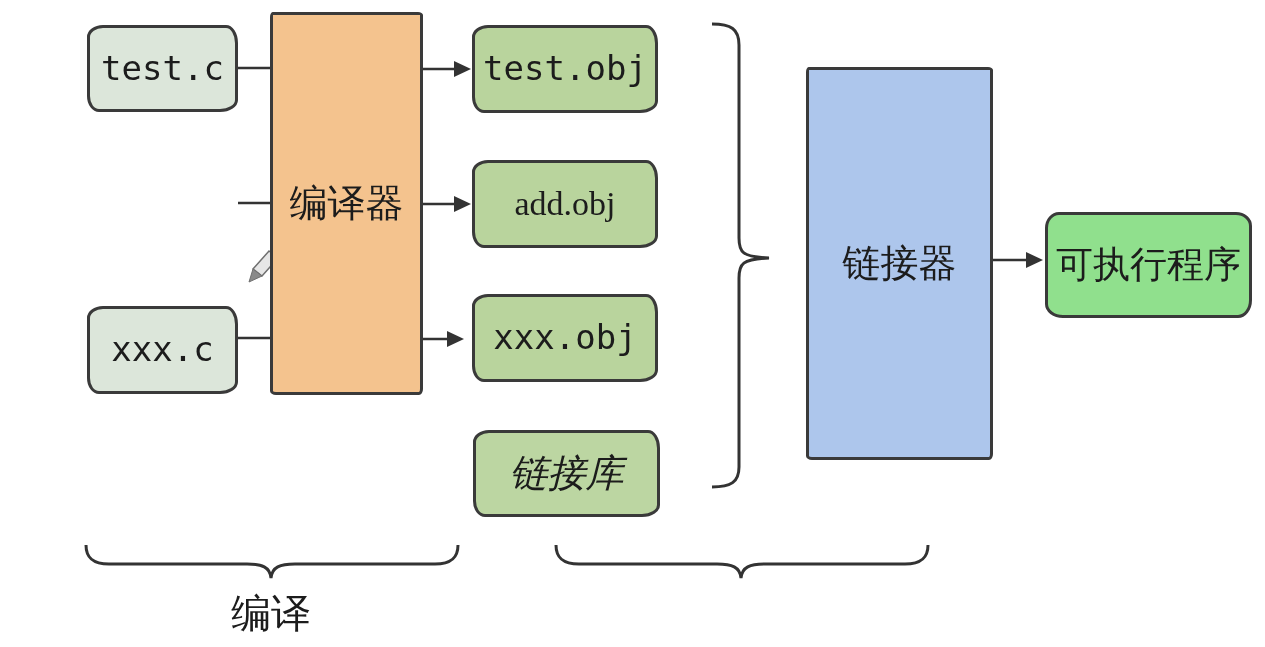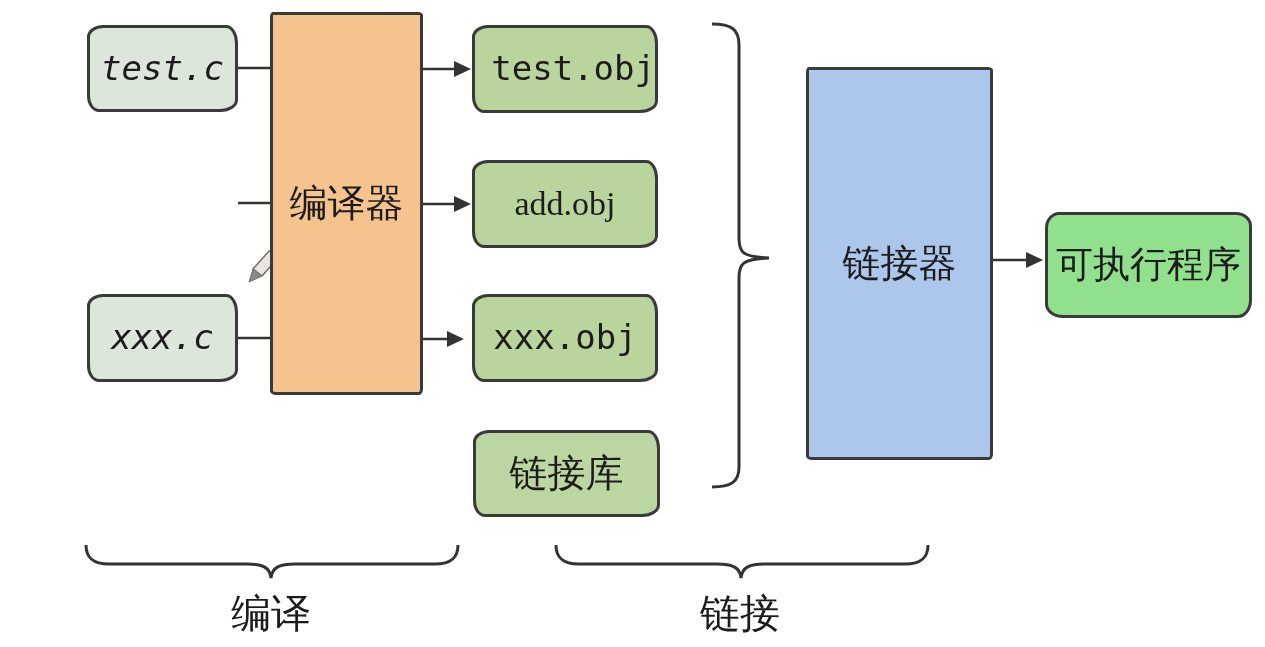--- a/index.html
+++ b/index.html
@@ -44,37 +44,37 @@
     text-align: right;
   }
   .code {
     font-family: "DejaVu Sans Mono", "Liberation Mono", monospace;
     font-size: 34px;
   }
   .zh {
     font-family: "DejaVu Sans", "Liberation Sans", sans-serif;
     font-size: 38px;
   }
-  .src-box  { background: var(--source-box-fill, #dce6da); width: 151px; height: 87px; left: 87px; font-style: italic; }
+  .src-box  { background: var(--source-box-fill, #dce6da); width: 151px; height: 87px; left: 87px; }
   #src-test { top: 25px; }
   #src-add  { top: 160px; }
-  #src-xxx  { top: 294px; height: 88px; }
+  #src-xxx  { top: 306px; height: 88px; }
 
   #compiler-box {
     background: var(--compiler-box-fill, #f4c38e);
     left: 270px; top: 12px; width: 153px; height: 383px;
   }
   .obj-box { background: var(--object-box-fill, #b9d49d); width: 186px; height: 88px; left: 472px; }
-  #obj-test { top: 25px; align-items: flex-end; }
+  #obj-test { top: 25px; }
   #obj-add  { top: 160px; font-family: Liberation Serif, serif; }
   #obj-xxx  { top: 294px; text-align: center; }
 
   #library-box {
     background: var(--library-box-fill, #bcd6a2);
-    left: 473px; top: 430px; width: 187px; height: 87px;
+    left: 473px; top: 430px; width: 187px; height: 87px; font-style: italic;
   }
   #linker-box {
     background: var(--linker-box-fill, #adc6ec);
     left: 806px; top: 67px; width: 187px; height: 393px;
   }
   #executable-box {
     background: var(--executable-box-fill, #90e08d);
     left: 1045px; top: 212px; width: 207px; height: 106px;
     border-radius: 14px 16px 14px 18px / 16px 14px 18px 14px;
   }
@@ -153,15 +153,14 @@
 
   <div class="box squareish" id="linker-box">
     <span class="zh">链接器</span>
   </div>
 
   <div class="box" id="executable-box">
     <span class="zh">可执行程序</span>
   </div>
 
   <div class="stage-label" id="label-compile">编译</div>
-  <div class="stage-label" id="label-link">链接</div>
 
 </div>
 
 </body></html>

